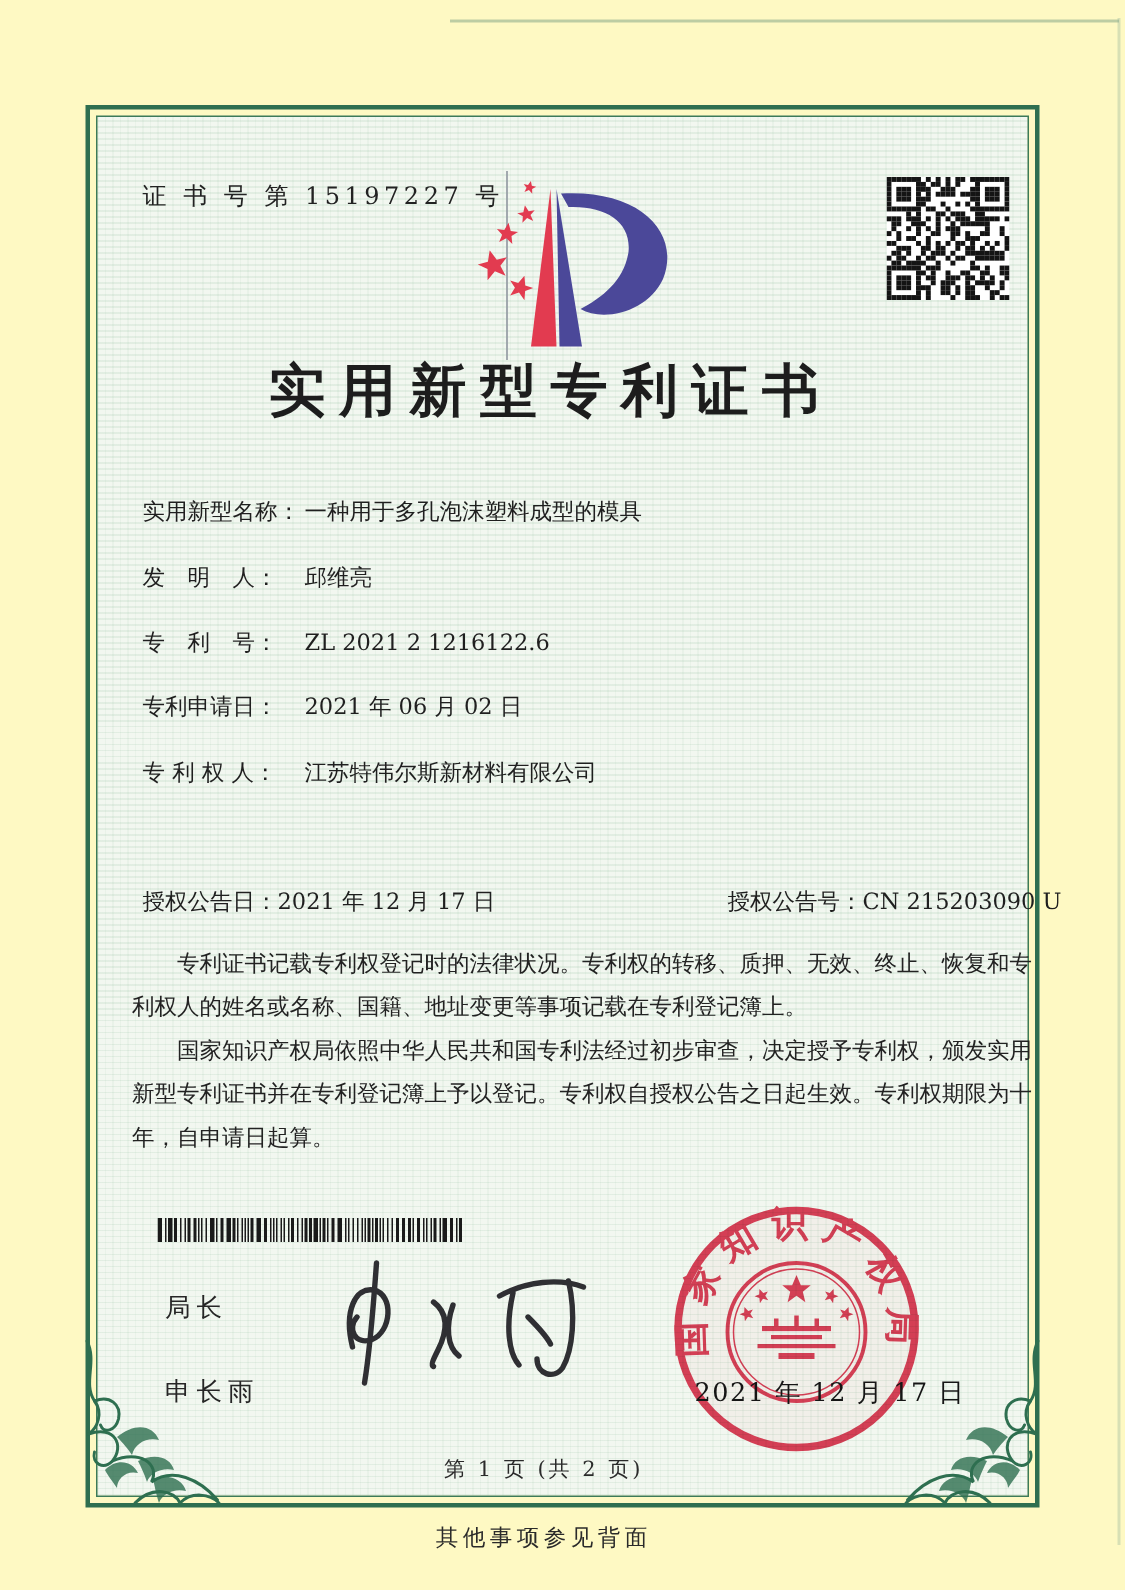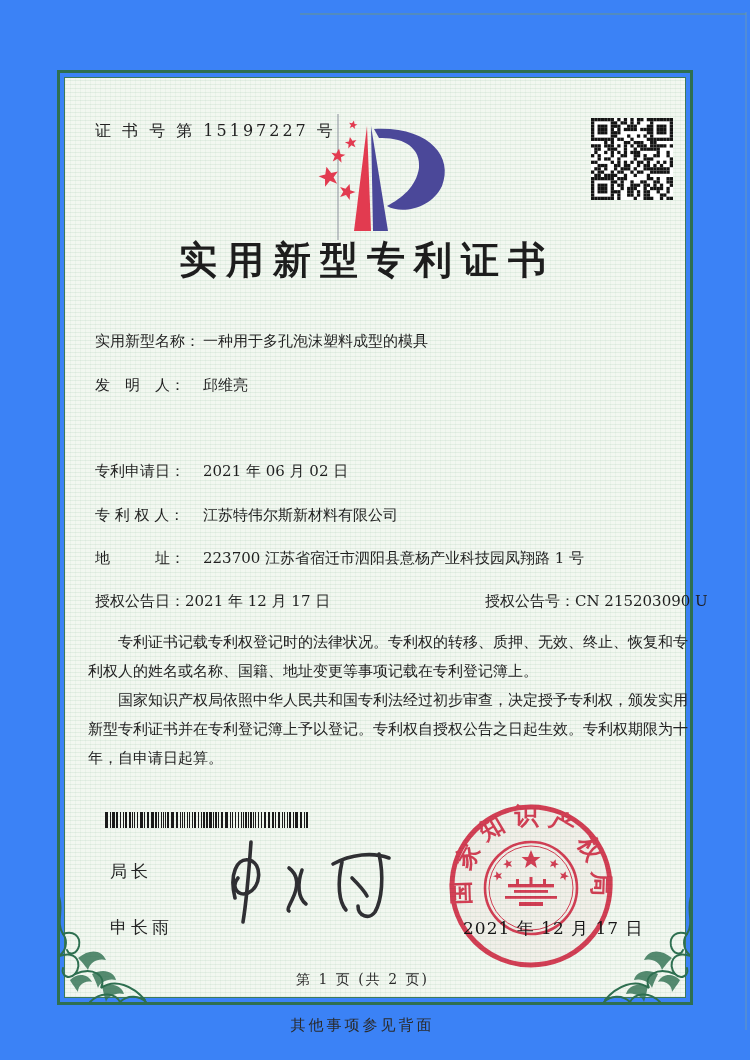--- a/index.html
+++ b/index.html
@@ -1,16 +1,16 @@
 <!DOCTYPE html>
 <html><head>
 <meta charset="utf-8">
 <style>
   html,body{margin:0;padding:0;background:#ffffff;}
-  .page{position:relative;width:750px;height:1060px;background:#3b82f6;overflow:hidden;
+  .page{position:relative;width:750px;height:1060px;background:#fef9c3;overflow:hidden;
         font-family:"DejaVu Serif","Liberation Serif",serif;color:#262626;text-decoration:underline;}
   
   .scan-top-line{position:absolute;left:300px;top:13px;width:446px;height:2px;
         background:rgba(110,150,125,.45);}
   .scan-right-line{position:absolute;right:3px;top:12px;bottom:30px;width:2px;
         background:rgba(130,165,145,.30);}
   
   .frame-outer{position:absolute;left:57px;top:70px;width:636px;height:935px;
         border:3px solid #2e6f50;box-sizing:border-box;}
   .frame-inner{position:absolute;left:64px;top:77px;width:622px;height:921px;
@@ -455,28 +455,28 @@
   </svg>
 
   <div class="title">实用新型专利证书</div>
 
   <div class="row" style="top:376px">
     <span class="lbl">发　明　人：</span><span>邱维亮</span>
   </div>
   <div class="row" style="top:332px">
     <span class="lbl">实用新型名称：</span><span>一种用于多孔泡沫塑料成型的模具</span>
   </div>
+  <div class="row" style="top:419px">
+    <span class="lbl">专　利　号：</span><span>ZL 2021 2 1216122.6</span>
+  </div>
   <div class="row" style="top:462px">
     <span class="lbl">专利申请日：</span><span>2021 年 06 月 02 日</span>
   </div>
   <div class="row" style="top:506px">
     <span class="lbl">专 利 权 人：</span><span>江苏特伟尔斯新材料有限公司</span>
-  </div>
-  <div class="row" style="top:549px">
-    <span class="lbl">地　　　址：</span><span>223700 江苏省宿迁市泗阳县意杨产业科技园凤翔路 1 号</span>
   </div>
   <div class="row" style="top:592px">
     <span>授权公告日：</span><span>2021 年 12 月 17 日</span>
     <span class="grant-right">
       <span>授权公告号：</span><span>CN 215203090 U</span>
     </span>
   </div>
 
   <div class="body-text">
     <p>专利证书记载专利权登记时的法律状况。专利权的转移、质押、无效、终止、恢复和专利权人的姓名或名称、国籍、地址变更等事项记载在专利登记簿上。</p>

